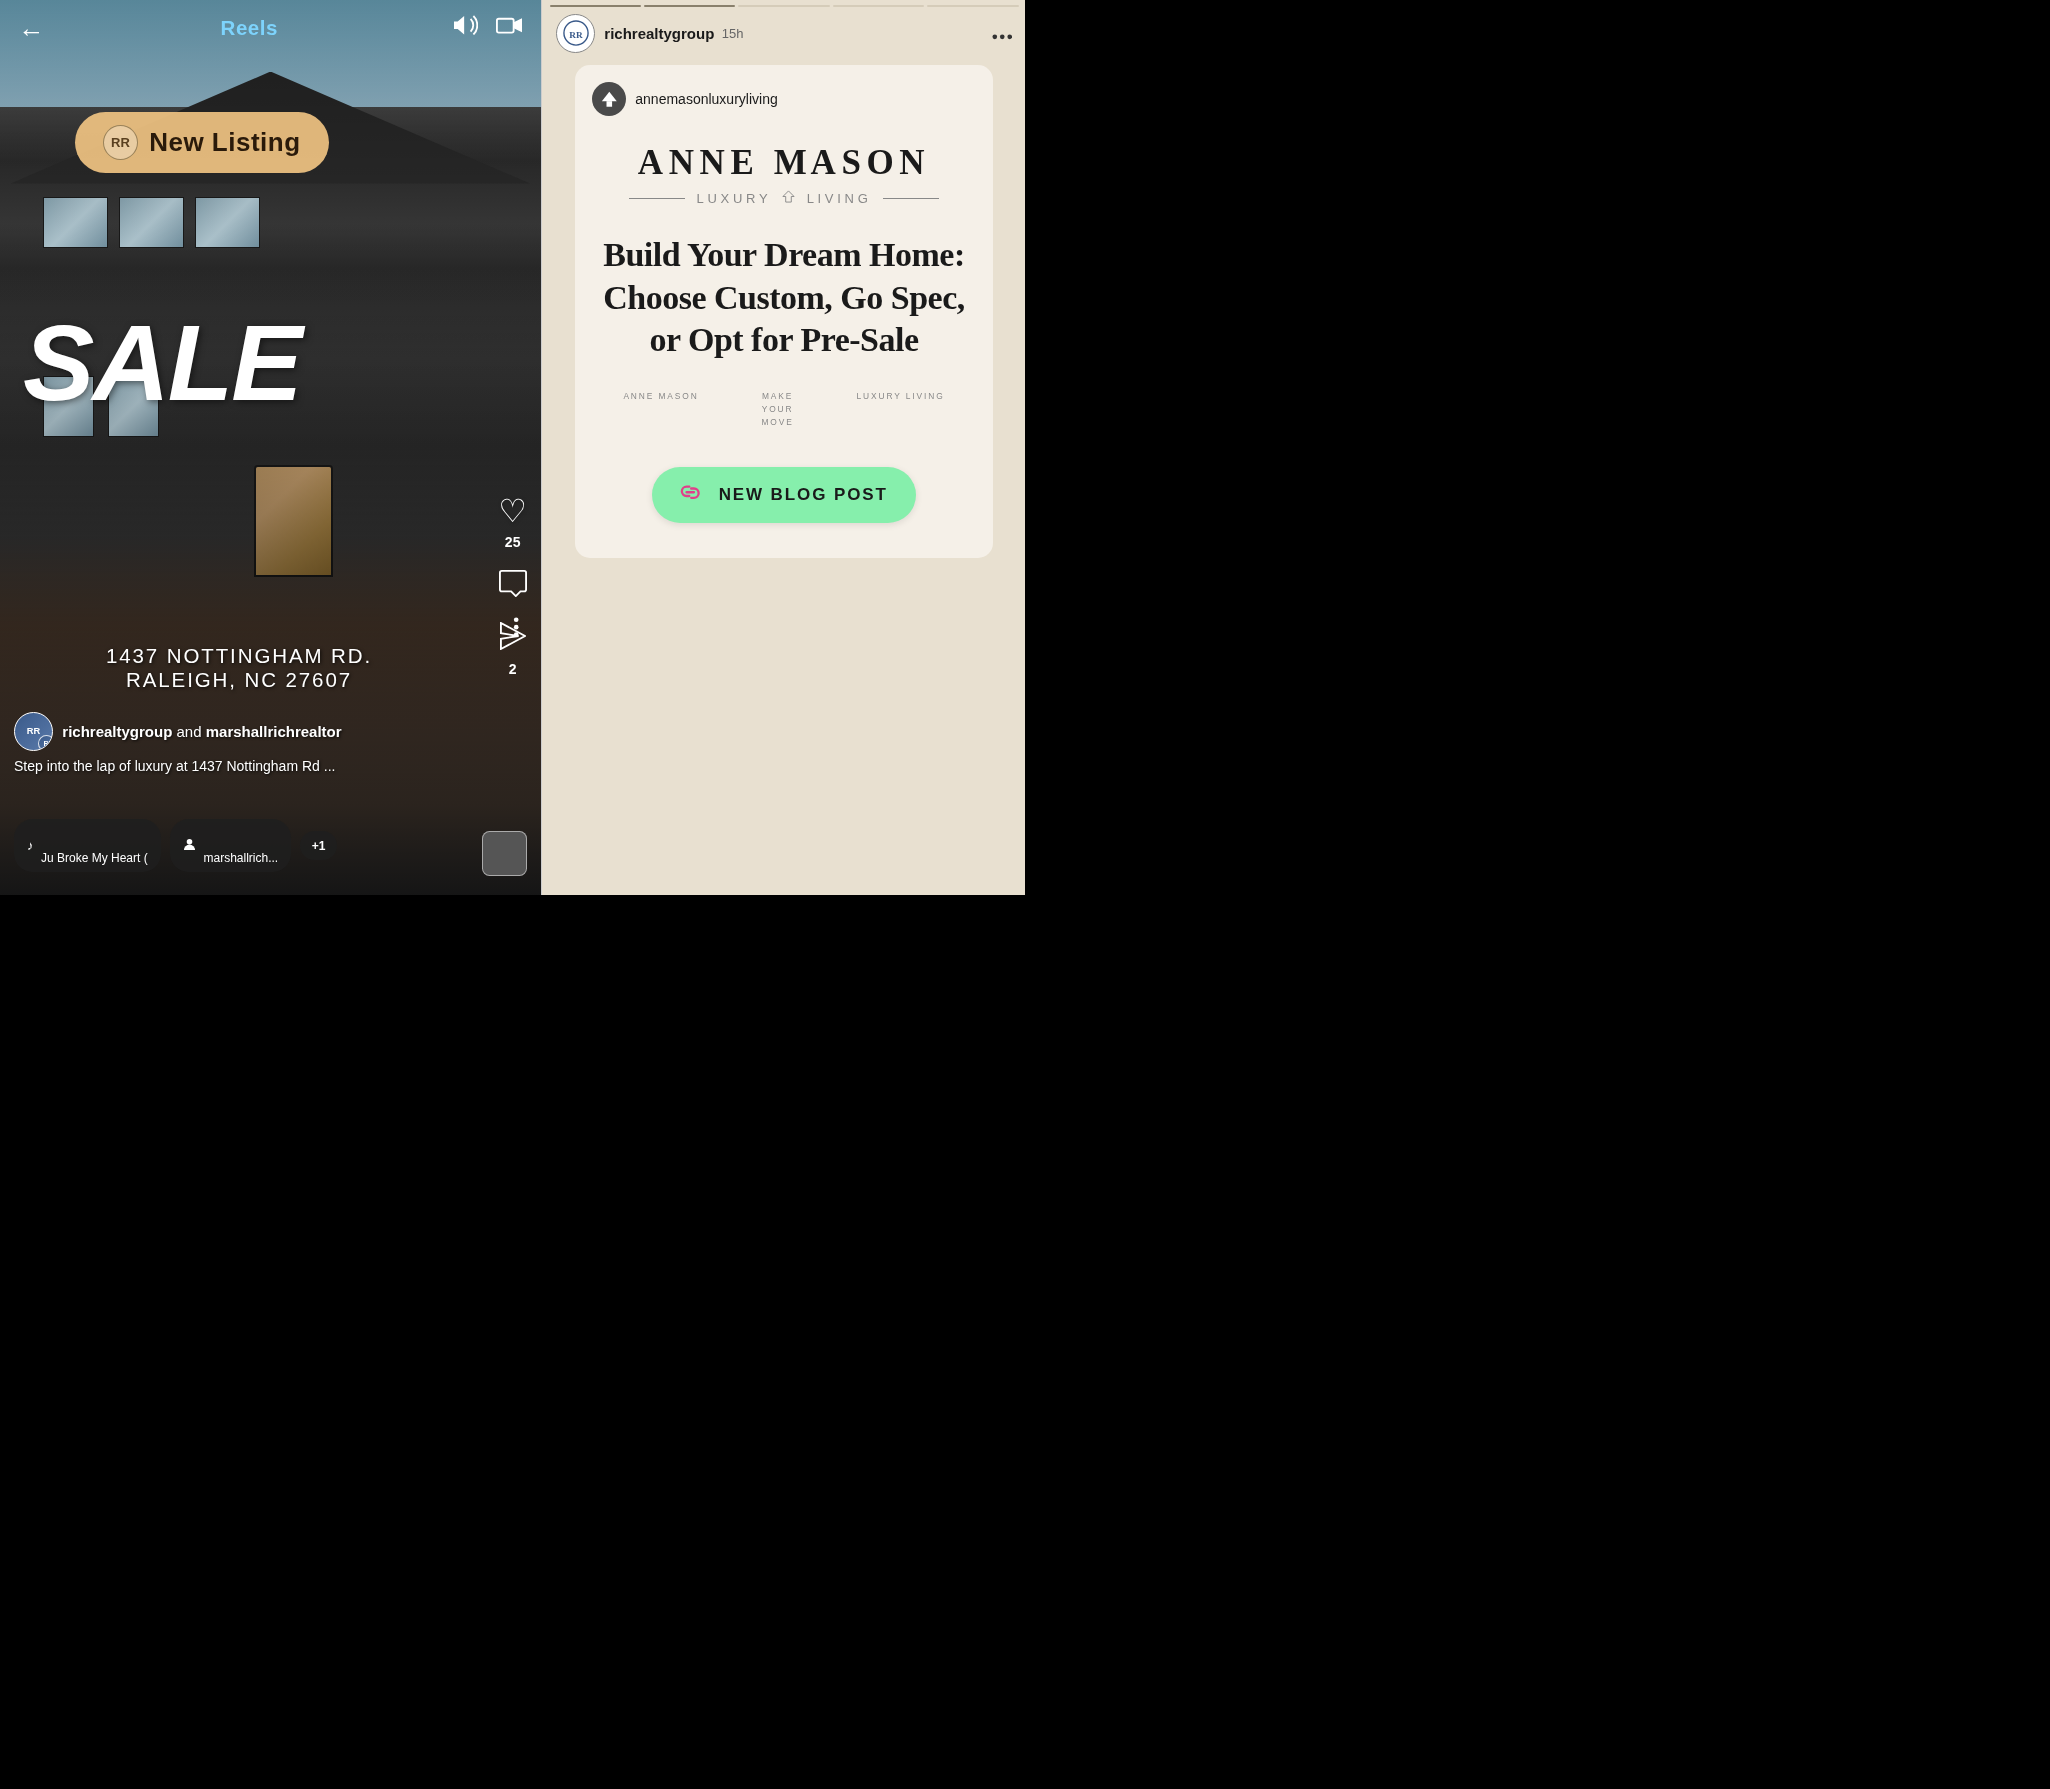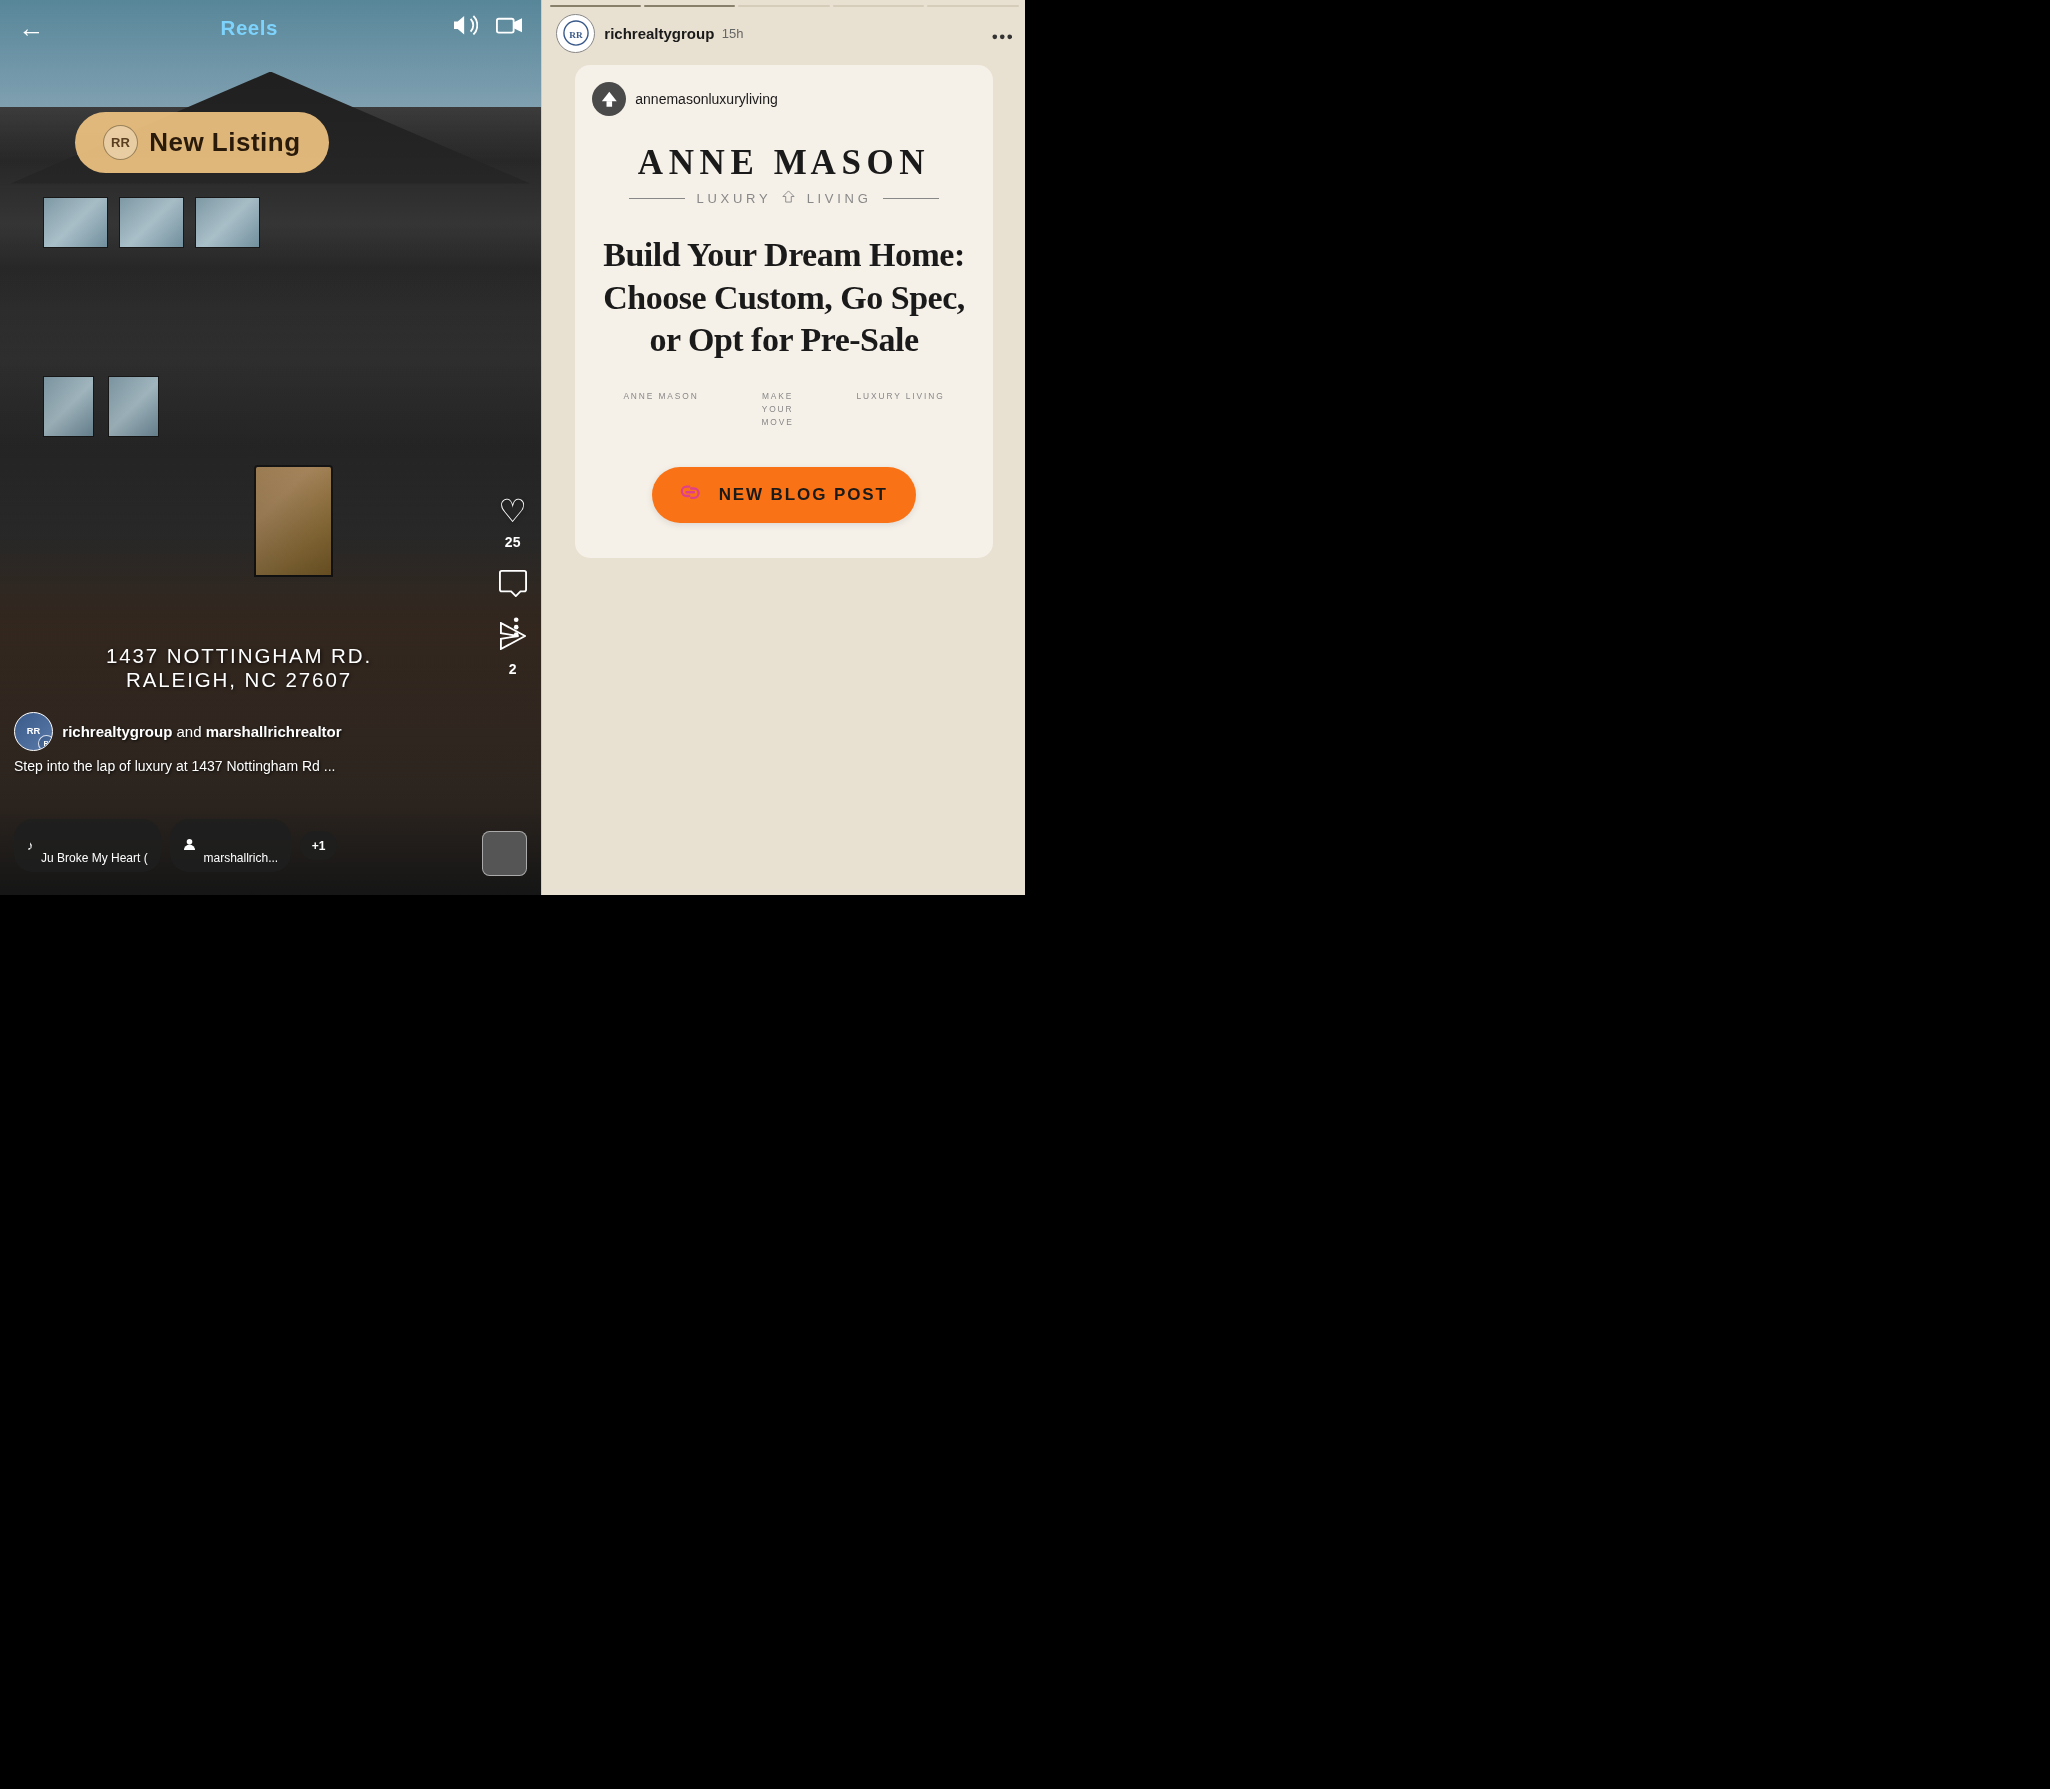--- a/index.html
+++ b/index.html
@@ -604,21 +604,21 @@
       color: #888;
       line-height: 1.6;
       font-weight: 500;
     }
 
     
     .blog-post-btn {
       display: flex;
       align-items: center;
       gap: 18px;
-      background: #f97316;
+      background: #86efac;
       border-radius: 47px;
       padding: 15px 28px;
       margin: 18.6px auto;
       width: fit-content;
       cursor: pointer;
       box-shadow: 0 1.9px 7.5px rgba(0,0,0,0.1);
     }
 
     .blog-icon {
       font-size: 18.6px;
@@ -669,20 +669,21 @@
   </div>
 
   <div class="new-listing-badge">
     <div class="badge-logo">
       <span>RR</span>
     </div>
     <span class="badge-text">New Listing</span>
   </div>
 
   <div class="for-sale-container">
+    <div class="sale-text">SALE</div>
   </div>
 
   <div class="address-container">
     <div class="address-line">1437 NOTTINGHAM RD.</div>
     <div class="address-line">RALEIGH, NC 27607</div>
   </div>
 
   <div class="action-buttons">
     <div class="action-btn">
       <span class="action-icon" style="font-size:32px;">♡</span>

